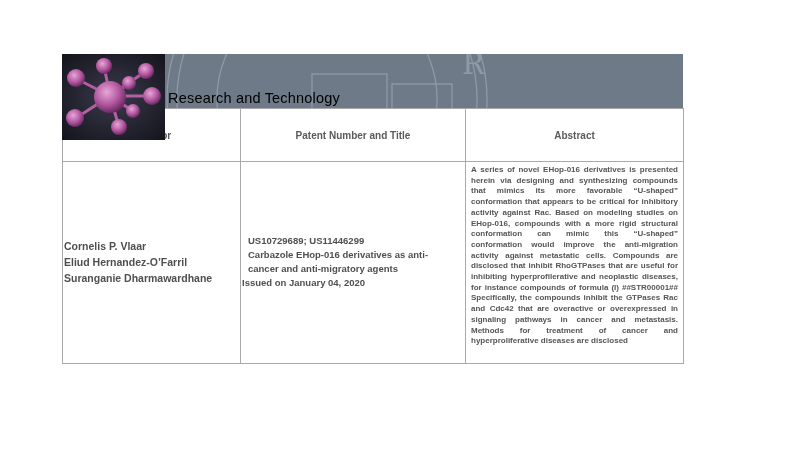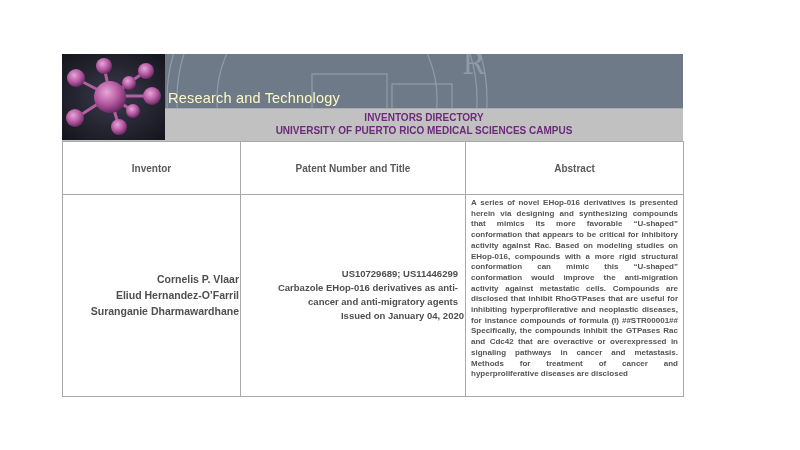--- a/index.html
+++ b/index.html
@@ -1,31 +1,31 @@
 <!DOCTYPE html>
 <html><head>
 <meta charset="utf-8">
 <style>
   html, body { margin:0; padding:0; background:#ffffff; }
   body { width:800px; height:450px; position:relative; overflow:hidden;
          font-family:"Liberation Sans", "DejaVu Sans", sans-serif; }
   .page { position:absolute; left:62px; top:54px; width:621px; }
   .banner { position:relative; height:54px; background:#6e7a88; overflow:hidden; }
   .seal { position:absolute; left:100px; top:-120px; width:330px; height:330px; }
-  .banner-text { position:absolute; left:106px; bottom:2px; color:#fef9c3;
+  .banner-text { position:absolute; left:106px; bottom:2px; color:#000000;
                  font-size:14.5px; letter-spacing:0.2px; }
   .title-strip { position:relative; height:32px; background:#c1c1c1;
                  border-top:1px solid #a8adb2; }
   .title-strip .lines { position:absolute; left:103px; right:0; top:2px; text-align:center;
                  color:#6b2a7a; font-weight:bold; font-size:10px; line-height:13px; }
   .logo { position:absolute; left:0; top:0; width:103px; height:86px; background:#20202c; overflow:hidden; z-index:2; }
   table { border-collapse:collapse; width:621px; table-layout:fixed; }
   td, th { border:1.2px solid #a9a9a9; color:#555; }
   th { height:50px; font-size:10px; font-weight:bold; color:#5a5a5a; }
-  td.center { text-align:right; vertical-align:middle; font-size:9.5px; font-weight:bold; line-height:14px; color:#4f4f4f; }
+  td.center { text-align:left; vertical-align:middle; font-size:9.5px; font-weight:bold; line-height:14px; color:#4f4f4f; }
   td.inv { font-size:10.5px; line-height:16px; }
   td.abs { font-size:8px; line-height:10.7px; text-align:justify; padding:3px 5px 16px 5px; font-weight:bold; color:#555; vertical-align:top; }
   .block { display:block; }
 </style>
 </head>
 <body>
 
 <div class="page">
   <div class="logo">
     <svg width="103" height="86" viewBox="0 0 103 86">
@@ -73,26 +73,20 @@
         <circle cx="165" cy="165" r="110"></circle>
         <rect x="150" y="140" width="75" height="60"></rect>
         <rect x="230" y="150" width="60" height="50"></rect>
       </g>
       <text x="60" y="120" fill="#8f9aa7" font-size="30" font-family="DejaVu Serif, serif">D</text>
       <text x="300" y="140" fill="#8f9aa7" font-size="30" font-family="DejaVu Serif, serif">R</text>
     </svg>
     <div class="banner-text">Research and Technology</div>
   </div>
 
-  <div class="title-strip">
-    <div class="lines">
-      <span class="block">INVENTORS DIRECTORY</span>
-      <span class="block">UNIVERSITY OF PUERTO RICO MEDICAL SCIENCES CAMPUS</span>
-    </div>
-  </div>
 
   <table>
     <colgroup>
         <col style="width:178px">
         <col style="width:225px">
         <col style="width:218px">
       </colgroup>
     <thead>
       <tr>
         <th>Inventor</th>

